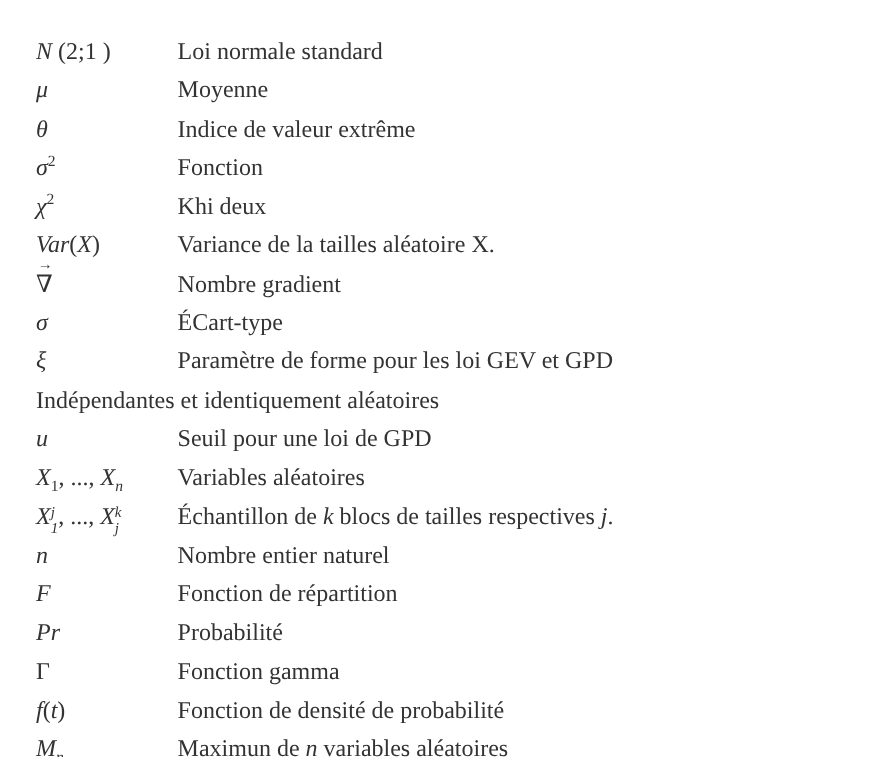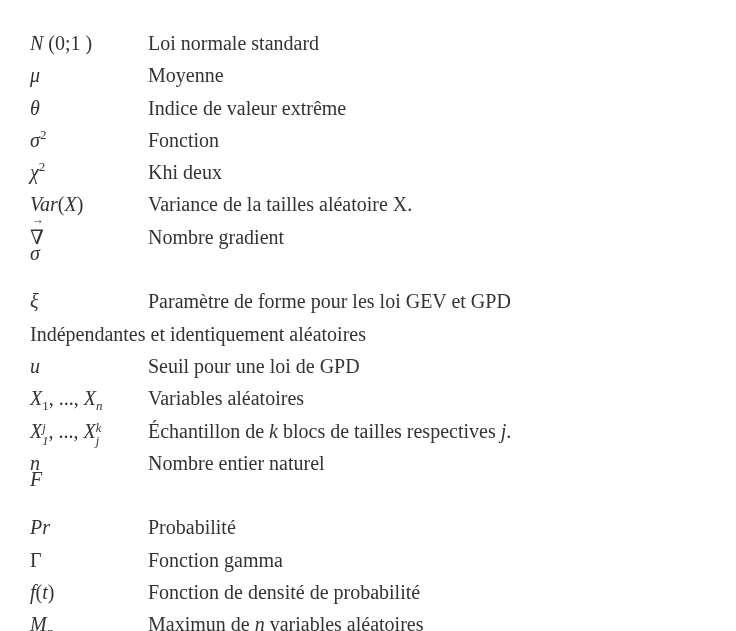--- a/index.html
+++ b/index.html
@@ -74,21 +74,21 @@
     font-size: 0.62em;
     line-height: 1;
   }
 </style>
 </head>
 <body>
 
 <div class="page">
   <div class="nomenclature">
       <div class="row">
-        <span class="cell-symbol"><span class="it">N</span><span class="rm"> (0;1 )</span></span>
+        <span class="cell-symbol"><span class="it">N</span><span class="rm"> (2;1 )</span></span>
         <span class="cell-desc"><span class="rm">Loi normale standard</span></span>
       </div>
       <div class="row">
         <span class="cell-symbol"><span class="it">μ</span></span>
         <span class="cell-desc"><span class="rm">Moyenne</span></span>
       </div>
       <div class="row">
         <span class="cell-symbol"><span class="it">θ</span></span>
         <span class="cell-desc"><span class="rm">Indice de valeur extrême</span></span>
       </div>
@@ -103,20 +103,21 @@
       <div class="row">
         <span class="cell-symbol"><span class="it">Var</span><span class="rm">(</span><span class="it">X</span><span class="rm">)</span></span>
         <span class="cell-desc"><span class="rm">Variance de la tailles aléatoire X.</span></span>
       </div>
       <div class="row">
         <span class="cell-symbol"><span class="vec"><span class="vec-arrow">→</span><span>∇</span></span></span>
         <span class="cell-desc"><span class="rm">Nombre gradient</span></span>
       </div>
       <div class="row">
         <span class="cell-symbol"><span class="it">σ</span></span>
+        <span class="cell-desc"><span class="rm">ÉCart-type</span></span>
       </div>
       <div class="row">
         <span class="cell-symbol"><span class="it">ξ</span></span>
         <span class="cell-desc"><span class="rm">Paramètre de forme pour les loi GEV et GPD</span></span>
       </div>
       <div class="row">
         <span class="cell-desc"><span class="rm">Indépendantes et identiquement aléatoires</span></span>
       </div>
       <div class="row">
         <span class="cell-symbol"><span class="it">u</span></span>
@@ -129,20 +130,21 @@
       <div class="row">
         <span class="cell-symbol"><span class="it">X</span><span class="msk"><span class="msk-sup">j</span><span class="msk-sub">1</span></span><span class="rm">, ..., </span><span class="it">X</span><span class="msk"><span class="msk-sup">k</span><span class="msk-sub">j</span></span></span>
         <span class="cell-desc"><span class="rm">Échantillon de </span><span class="it">k</span><span class="rm"> blocs de tailles respectives </span><span class="it">j</span><span class="rm">.</span></span>
       </div>
       <div class="row">
         <span class="cell-symbol"><span class="it">n</span></span>
         <span class="cell-desc"><span class="rm">Nombre entier naturel</span></span>
       </div>
       <div class="row">
         <span class="cell-symbol"><span class="it">F</span></span>
+        <span class="cell-desc"><span class="rm">Fonction de répartition</span></span>
       </div>
       <div class="row">
         <span class="cell-symbol"><span class="it">Pr</span></span>
         <span class="cell-desc"><span class="rm">Probabilité</span></span>
       </div>
       <div class="row">
         <span class="cell-symbol"><span class="rm">Γ</span></span>
         <span class="cell-desc"><span class="rm">Fonction gamma</span></span>
       </div>
       <div class="row">

